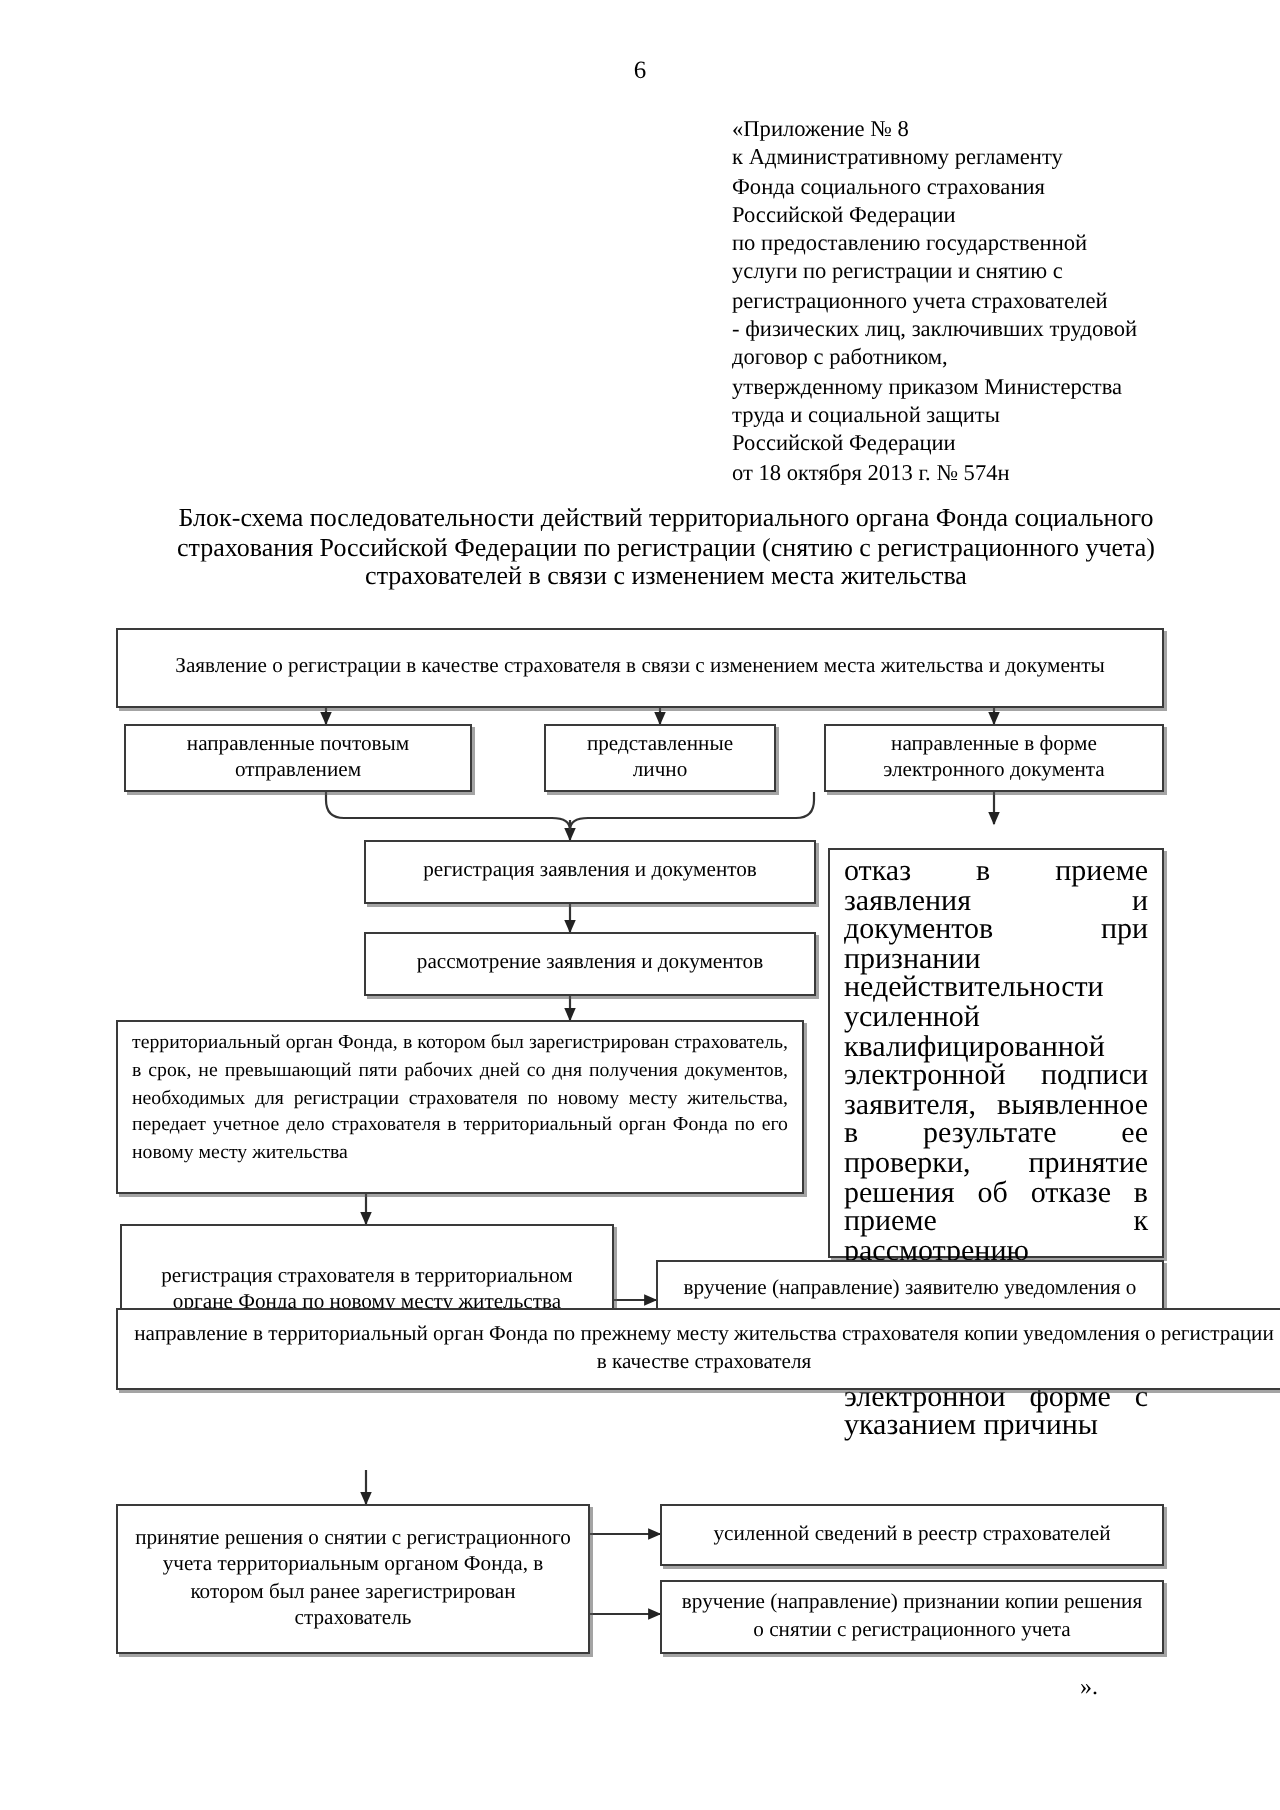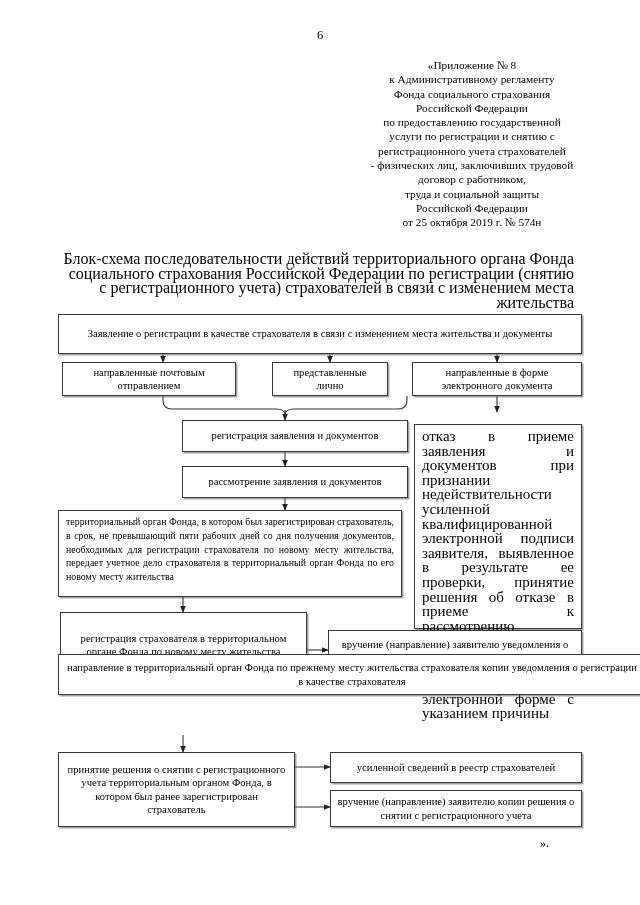--- a/index.html
+++ b/index.html
@@ -25,35 +25,35 @@
     position: absolute;
     top: 28px;
     left: 0;
     width: 640px;
     text-align: center;
     font-size: 12.5px;
   }
   .appendix-header {
     position: absolute;
     top: 58px;
-    left: 344px;
+    left: 366px;
     width: 256px;
-    text-align: center;
+    text-align: left;
     font-size: 11.3px;
     line-height: 14.3px;
     font-family: Liberation Serif, serif;
   }
   .appendix-header div { white-space: nowrap; }
   .doc-title {
     position: absolute;
     top: 252px;
-    left: 62px;
+    left: 77px;
     width: 512px;
-    text-align: right;
-    font-size: 16px;
+    text-align: center;
+    font-size: 13px;
     line-height: 14.5px;
   }
 
   
   .flow { position: absolute; top: 0; left: 0; width: 640px; height: 905px; }
   .box {
     position: absolute;
     border: 1px solid #3a3a3a;
     box-sizing: border-box;
     background: #ffffff;
@@ -93,23 +93,24 @@
   <div class="appendix-header">
     <div>«Приложение № 8</div>
     <div>к Административному регламенту</div>
     <div>Фонда социального страхования</div>
     <div>Российской Федерации</div>
     <div>по предоставлению государственной</div>
     <div>услуги по регистрации и снятию с</div>
     <div>регистрационного учета  страхователей</div>
     <div>- физических лиц, заключивших трудовой</div>
     <div>договор с работником,</div>
+    <div>утвержденному приказом Министерства</div>
     <div>труда и социальной защиты</div>
     <div>Российской Федерации</div>
-    <div>от 25 октября 2019 г. № 574н</div>
+    <div>от 18 октября 2013 г. № 574н</div>
   </div>
 
   <div class="doc-title">
     <span>Блок-схема последовательности действий территориального органа Фонда социального</span>
     <span>страхования Российской Федерации по регистрации (снятию с регистрационного учета)</span>
     <span>страхователей в связи с изменением места жительства</span>
   </div>
 
   <svg class="conn" viewBox="0 0 640 905">
     <defs>
@@ -174,19 +175,19 @@
     <div class="box" style="left:60px; top:612px; width:247px; height:66px;">регистрация страхователя в территориальном органе Фонда по новому месту жительства</div>
 
     <div class="box" style="left:328px; top:630px; width:254px; height:42px;">вручение (направление) заявителю уведомления о регистрации в качестве страхователя</div>
 
     <div class="box" style="left:58px; top:654px; width:588px; height:41px;">направление в территориальный орган Фонда по прежнему месту жительства страхователя копии уведомления о регистрации в качестве страхователя</div>
 
     <div class="box" style="left:58px; top:752px; width:237px; height:75px;">принятие решения о снятии с регистрационного учета территориальным органом Фонда, в котором был ранее зарегистрирован страхователь</div>
 
     <div class="box" style="left:330px; top:752px; width:252px; height:31px;">усиленной сведений в реестр страхователей</div>
 
-    <div class="box" style="left:330px; top:790px; width:252px; height:37px;">вручение (направление) заявителю копии решения о снятии с регистрационного учета</div>
+    <div class="box" style="left:330px; top:790px; width:252px; height:37px;">вручение (направление) признании копии решения о снятии с регистрационного учета</div>
 
   </div>
 
   <div class="closing-quote">».</div>
 
 </div>
 
 </body></html>

